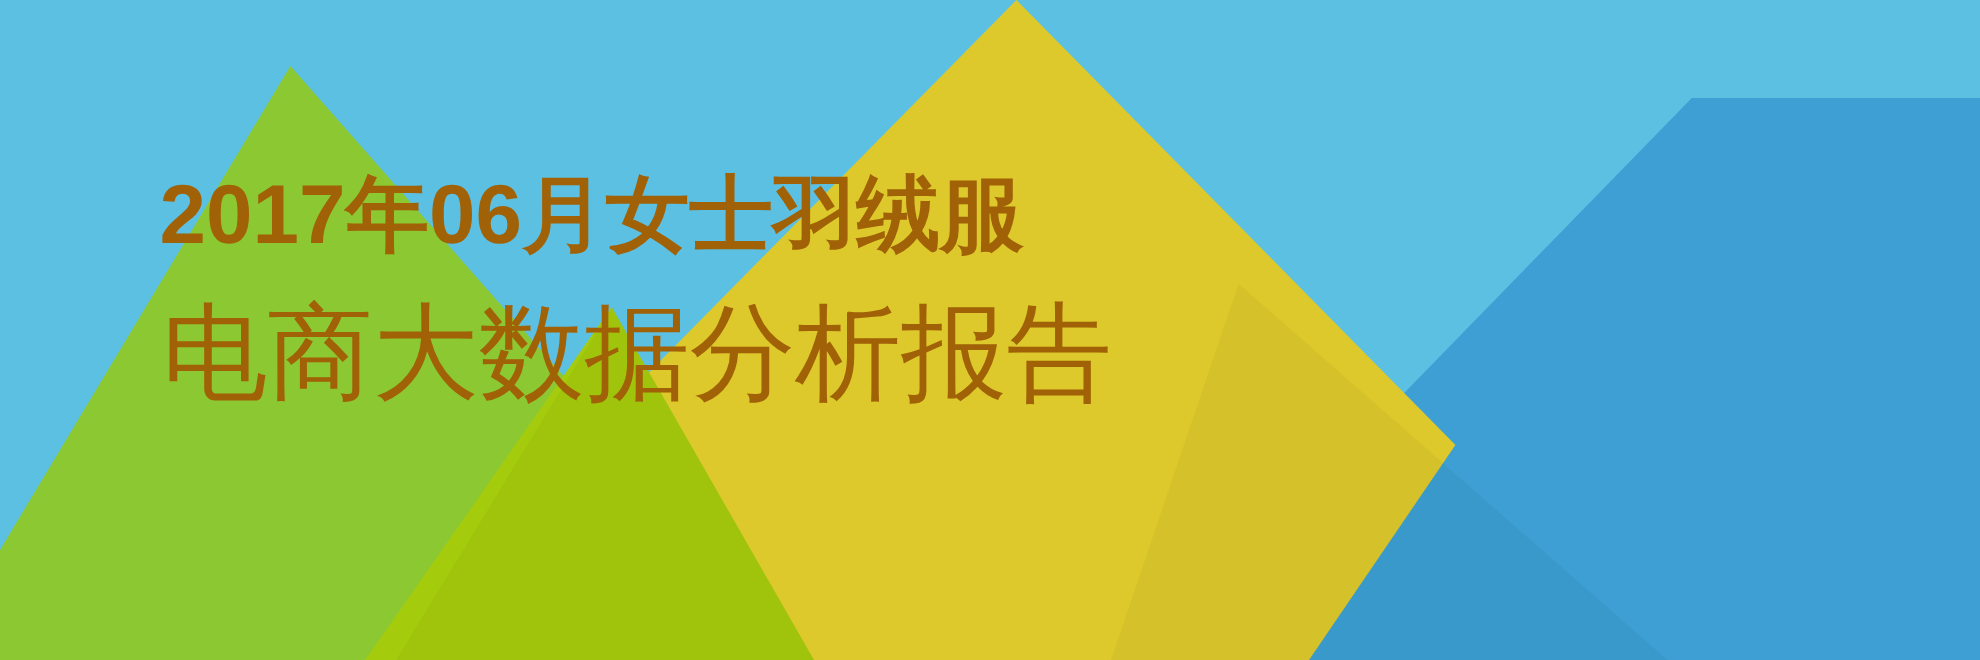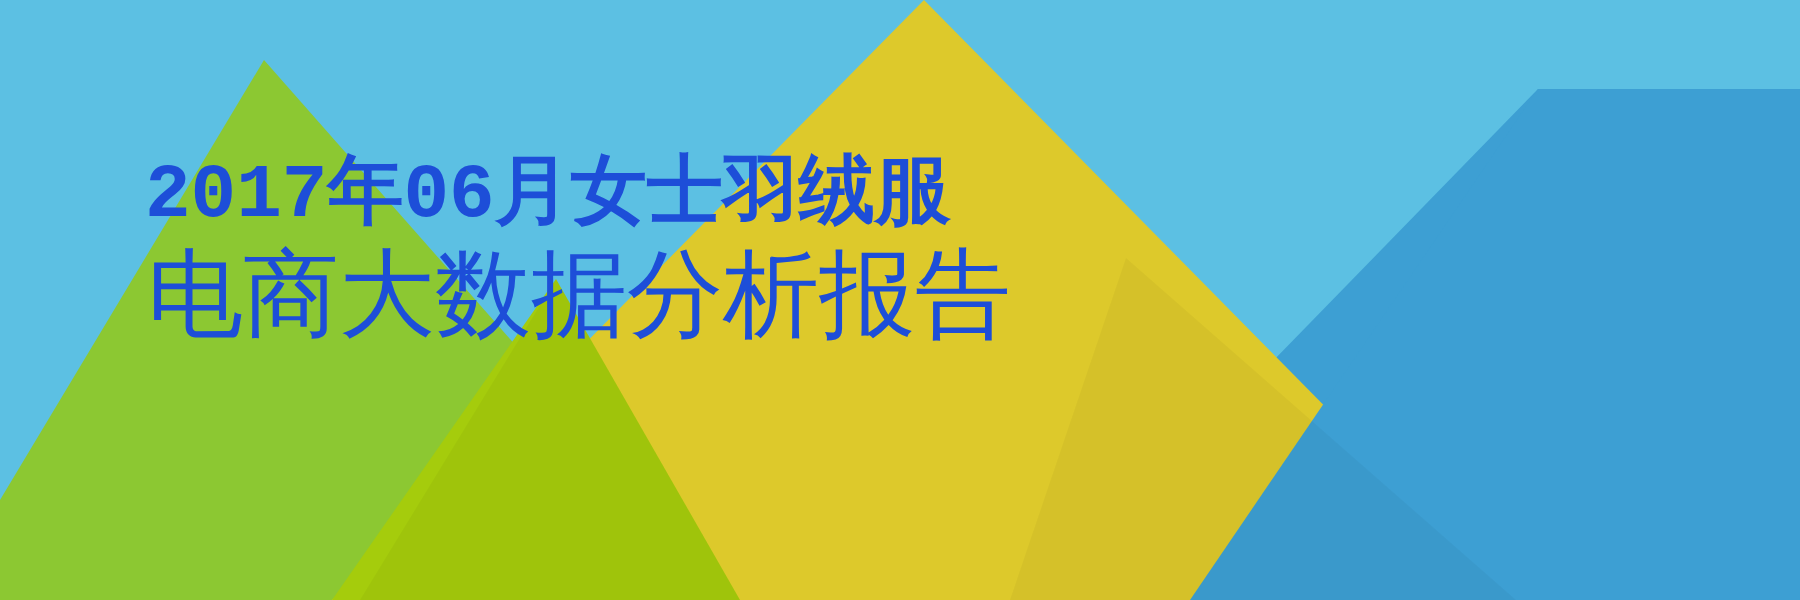--- a/index.html
+++ b/index.html
@@ -23,37 +23,36 @@
   }
   #title-block {
     position: absolute;
     left: 145px;
     top: 150px;
     width: 1100px;
     z-index: 5;
     pointer-events: none;
   }
   .title-line {
-    color: #1d4ed8;
+    color: #a16207;
     white-space: nowrap;
     letter-spacing: 0px;
-    font-family: Liberation Mono, monospace;
   }
   #title-line-1 {
     font-size: 76px;
     font-weight: 700;
     line-height: 92px;
     margin-left: 0px;
   }
   #title-line-2 {
     font-size: 96px;
     font-weight: 400;
     line-height: 112px;
     margin-left: 2px;
-    margin-top: 4px;
+    margin-top: 24px;
   }
 </style>
 </head>
 <body>
 
 <div id="banner">
 
   <svg id="bg-svg" viewBox="0 0 1800 600" preserveAspectRatio="none">
       <rect x="0" y="0" width="1800" height="600" fill="#5CC0E3"></rect>
       <polygon points="1538,89 1040,600 1840,600" fill="#3D9FD3"></polygon>

